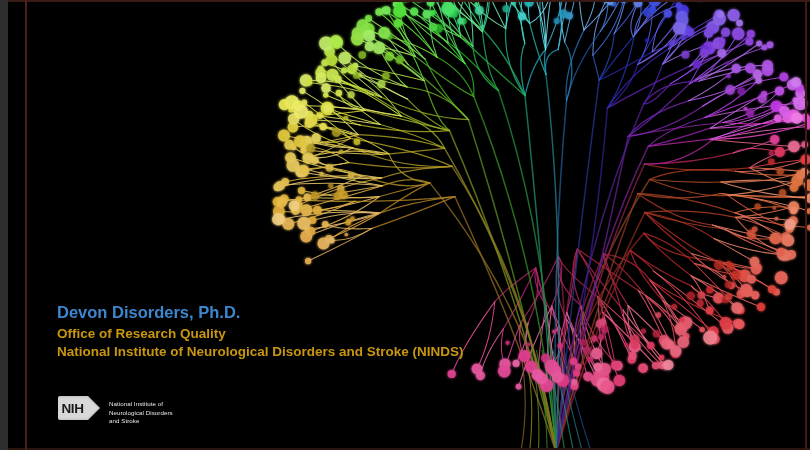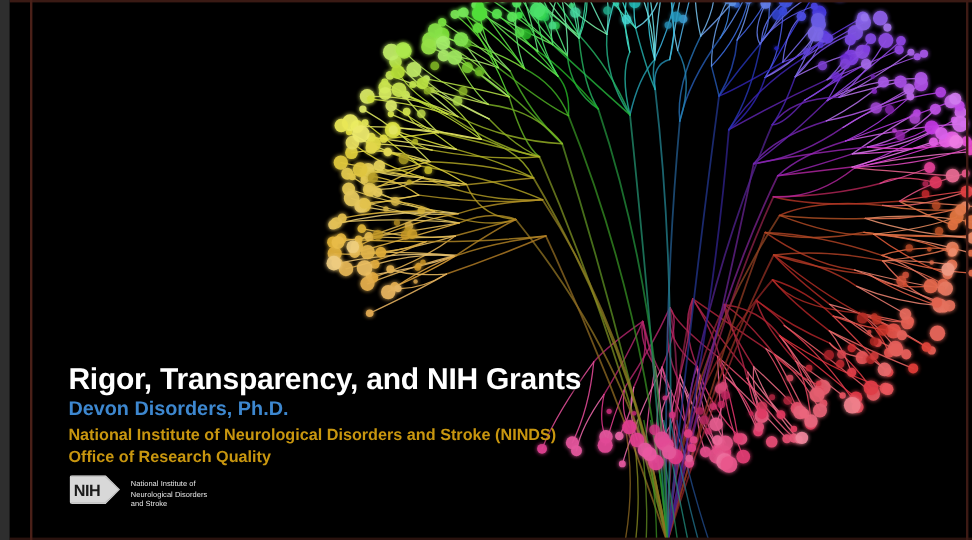--- a/index.html
+++ b/index.html
@@ -1028,24 +1028,23 @@
       </svg>
     </div>
 
   <div class="edge-rule-top"></div>
   <div class="edge-rule-bottom"></div>
   <div class="edge-rule-right"></div>
   <div class="edge-rule-left"></div>
   <div class="edge-left-gutter"></div>
 
   <div class="title-block">
-    <h1 class="slide-title">Rigor, Transparency, and NIH Grants</h1>
     <div class="presenter-name">Devon Disorders, Ph.D.</div>
+    <div class="affiliation-line">Office of Research Quality</div>
     <div class="affiliation-line">National Institute of Neurological Disorders and Stroke (NINDS)</div>
-    <div class="affiliation-line">Office of Research Quality</div>
   </div>
 
   <div class="logo-lockup">
     <div class="nih-mark">
       <svg width="44" height="24" viewBox="0 0 44 24" xmlns="http://www.w3.org/2000/svg">
         <path d="M0 2 Q0 0 2 0 H30 L42 12 L30 24 H2 Q0 24 0 22 Z" fill="#d8d8d8"></path>
         <path d="M30.5 1.5 L41 12 L30.5 22.5 L28 22.5 L38 12 L28 1.5 Z" fill="#000000" opacity="0.0"></path>
         <rect x="2.5" y="2.5" width="26" height="19" fill="none" stroke="#1a1a1a" stroke-width="0"></rect>
         <text x="14.5" y="17.3" font-family="Liberation Sans, sans-serif" font-size="13.5" font-weight="bold" fill="#1a1a1a" text-anchor="middle" letter-spacing="-0.4">NIH</text>
         <path d="M29.2 1.4 L40.2 12 L29.2 22.6" fill="none" stroke="#000000" stroke-width="0"></path>

